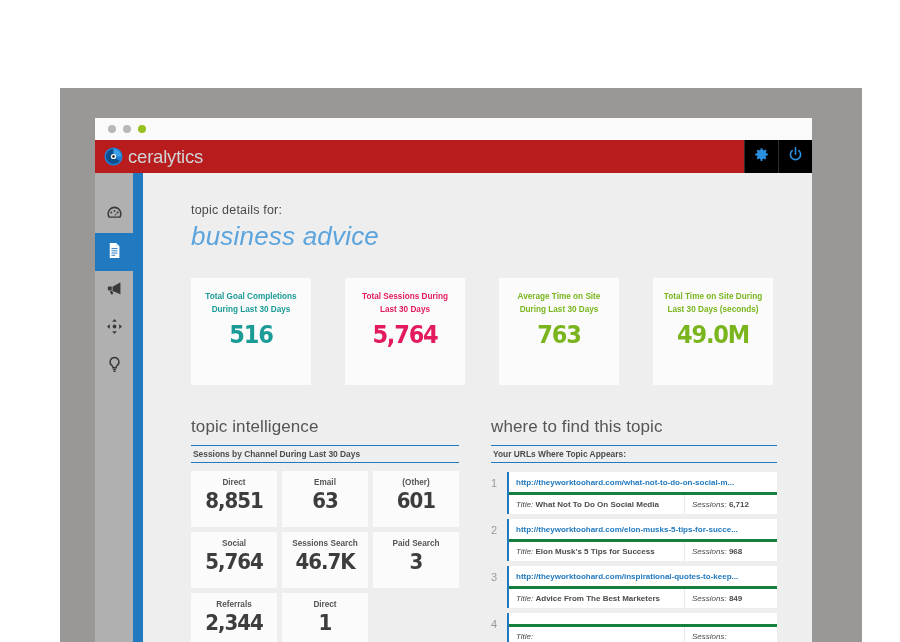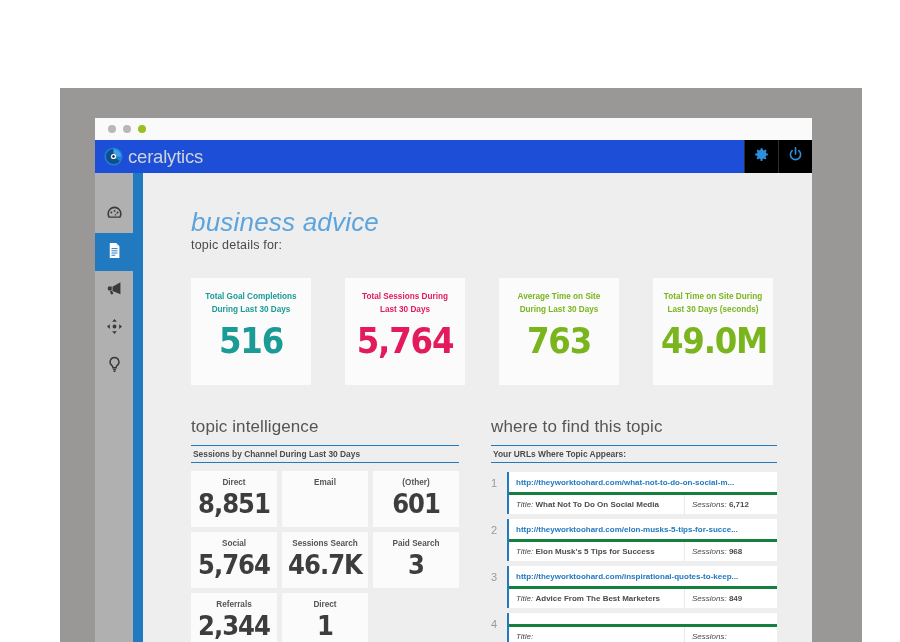--- a/index.html
+++ b/index.html
@@ -35,21 +35,21 @@
     padding-left: 13px;
   }
   .dot { width: 8px; height: 8px; border-radius: 50%; margin-right: 7px; }
   .dot.g1 { background: #b8b8b8; }
   .dot.g2 { background: #b8b8b8; }
   .dot.green { background: #96c120; }
 
   
   #appheader {
     height: 33px;
-    background: #1d4ed8;
+    background: #b91c1c;
     display: flex; align-items: center;
     position: relative;
   }
   #logo { display: flex; align-items: center; padding-left: 9px; }
   #logo-mark { width: 19px; height: 19px; flex: 0 0 19px; }
   #logo-text {
     color: #cfd4d8;
     font-size: 18.5px;
     letter-spacing: -0.2px;
     margin-left: 5px;
@@ -96,21 +96,21 @@
   
   #stats { display: flex; gap: 34px; margin-top: 26px; }
   .stat {
     width: 120px; height: 107px;
     background: #fbfbfb;
     padding: 12px 8px 0;
     text-align: center;
   }
   .stat-label { font-size: 8.2px; line-height: 13px; font-weight: 600; }
   .stat-value {
-    font-size: 36px; font-weight: 700; margin-top: 4px;
+    font-size: 25px; font-weight: 700; margin-top: 4px;
     letter-spacing: -1.2px;
     font-family: "DejaVu Sans Condensed", "Liberation Sans Narrow", "Liberation Sans", sans-serif;
   }
 
   
   #panels { display: flex; gap: 32px; margin-top: 32px; }
   .panel-left { width: 268px; }
   .panel-right { width: 286px; }
   .panel-h {
     font-size: 17px; color: #555; font-weight: 400; letter-spacing: .1px;
@@ -128,21 +128,21 @@
     margin-top: 8px;
     display: grid; grid-template-columns: repeat(3, 1fr);
     gap: 5px;
   }
   .ch {
     background: #fbfbfb; height: 56px;
     text-align: center; padding-top: 7px;
   }
   .ch-label { font-size: 8.2px; color: #555; font-weight: 600; }
   .ch-value {
-    font-size: 27px; color: #3d3d3d; font-weight: 700;
+    font-size: 22px; color: #3d3d3d; font-weight: 700;
     letter-spacing: -1px; margin-top: 1px;
     font-family: "DejaVu Sans Condensed", "Liberation Sans Narrow", "Liberation Sans", sans-serif;
   }
 
   
   #urllist { margin-top: 9px; }
   .urow { display: flex; align-items: stretch; margin-bottom: 5px; }
   .urow-num {
     width: 16px; flex: 0 0 16px;
     font-size: 11px; color: #9a9a9a;
@@ -266,22 +266,22 @@
             <line x1="10.7" y1="20.6" x2="13.3" y2="20.6"></line>
           </svg>
         </span>
       </div>
     </div>
 
     <div id="accentbar"></div>
 
     <div id="content">
 
+      <div id="pretitle">topic details for:</div>
       <div id="maintitle">business advice</div>
-      <div id="pretitle">topic details for:</div>
 
       <div id="stats">
           <div class="stat">
             <div class="stat-label" style="color: rgb(26, 155, 150);">Total Goal Completions During Last 30 Days</div>
             <div class="stat-value" style="color: rgb(26, 155, 150);">516</div>
           </div>
           <div class="stat">
             <div class="stat-label" style="color: rgb(227, 27, 93);">Total Sessions During Last 30 Days</div>
             <div class="stat-value" style="color: rgb(227, 27, 93);">5,764</div>
           </div>
@@ -300,20 +300,21 @@
         <div class="panel-left">
           <div class="panel-h">topic intelligence</div>
           <div class="panel-sub">Sessions by Channel During Last 30 Days</div>
           <div id="chgrid">
               <div class="ch">
                 <div class="ch-label">Direct</div>
                 <div class="ch-value">8,851</div>
               </div>
               <div class="ch">
                 <div class="ch-label">Email</div>
+                <div class="ch-value">63</div>
               </div>
               <div class="ch">
                 <div class="ch-label">(Other)</div>
                 <div class="ch-value">601</div>
               </div>
               <div class="ch">
                 <div class="ch-label">Social</div>
                 <div class="ch-value">5,764</div>
               </div>
               <div class="ch">

